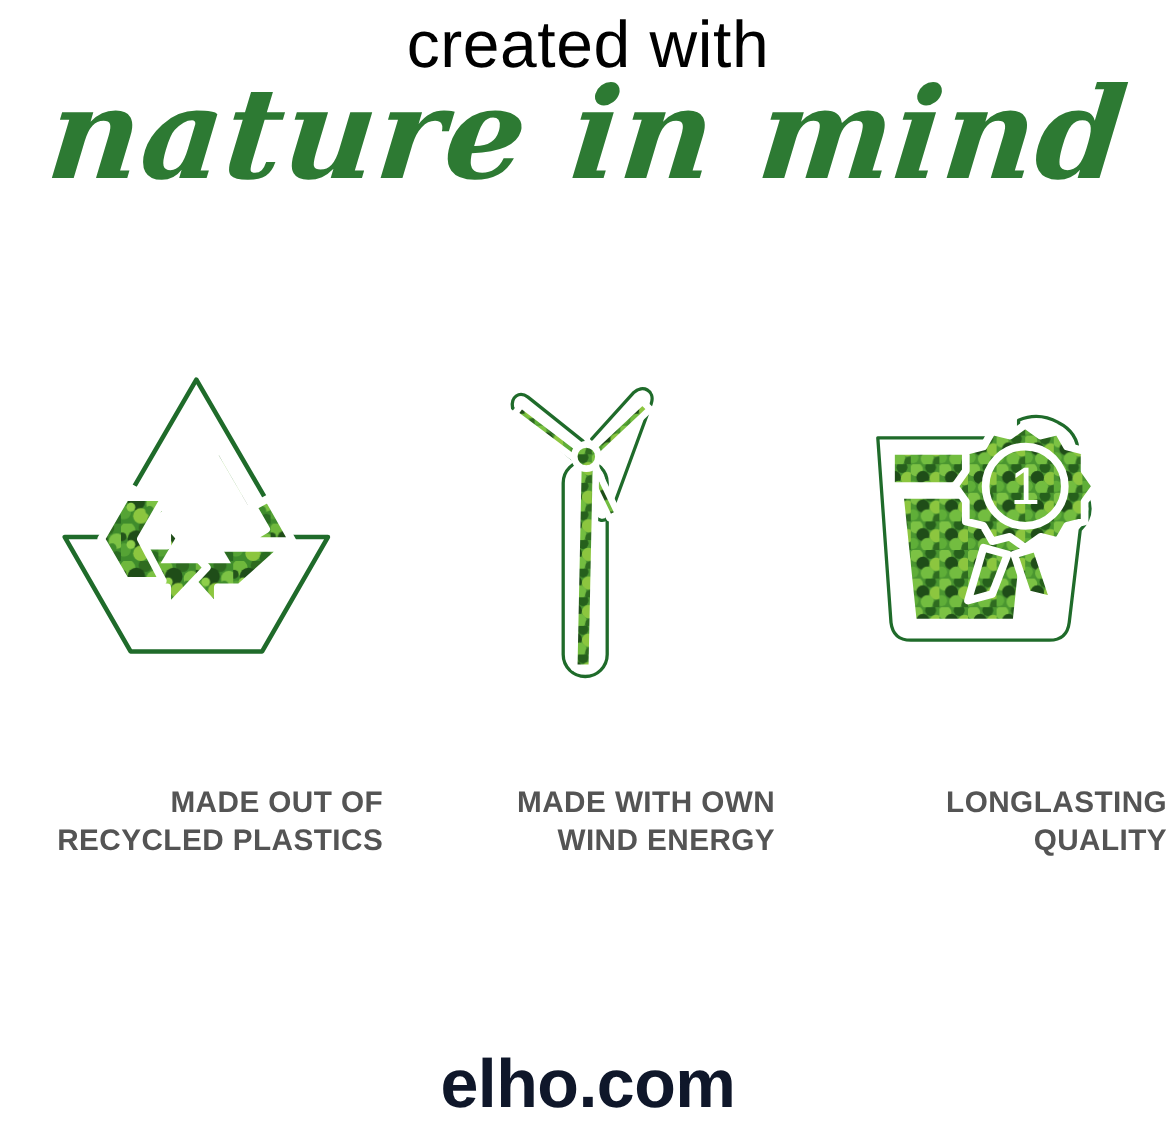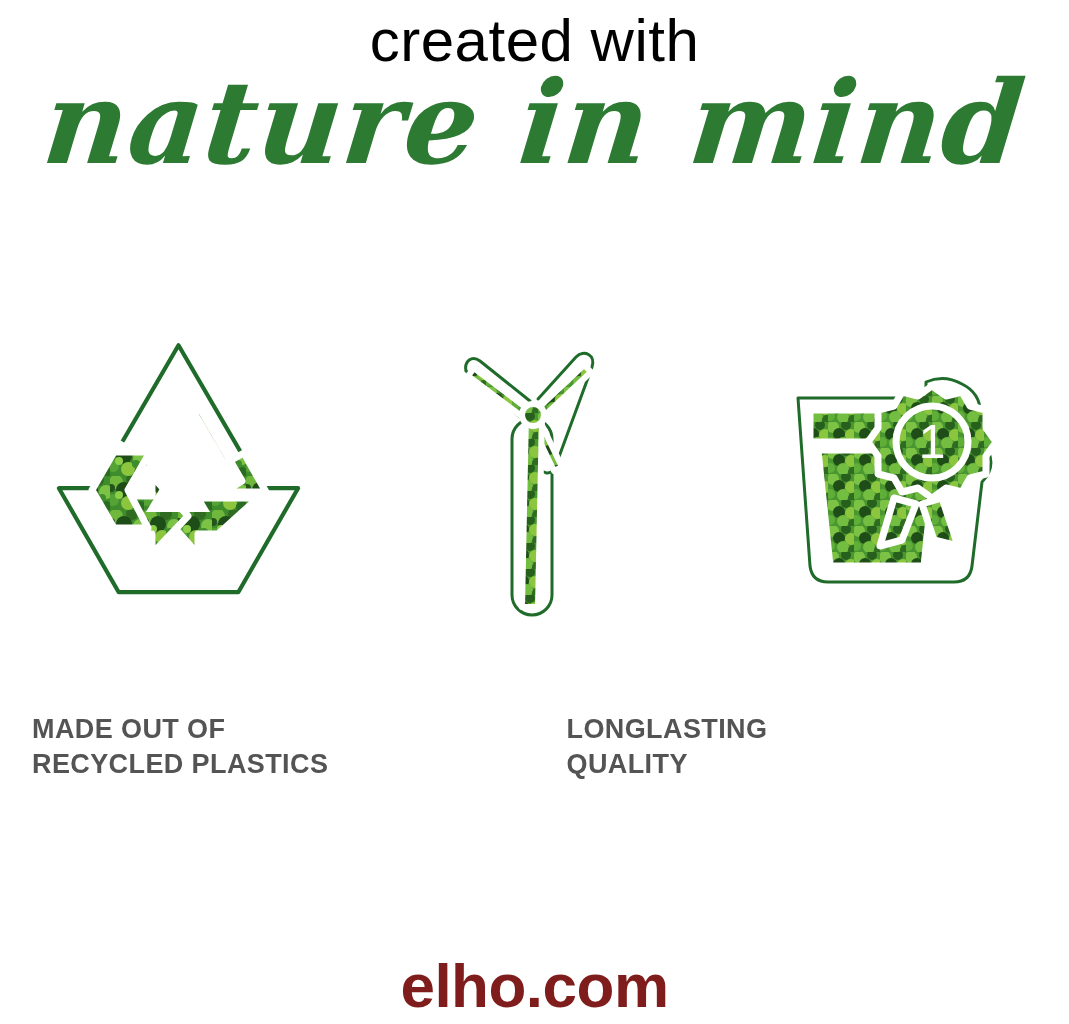--- a/index.html
+++ b/index.html
@@ -73,21 +73,21 @@
   
   .caption-row {
     position: absolute;
     top: 712px;
     left: 0;
     width: 1069px;
     display: flex;
   }
   .caption-cell {
     flex: 1 1 0;
-    text-align: left;
+    text-align: right;
     padding: 0 8px;
     box-sizing: border-box;
     margin-left: 24px;
   }
   .caption-text {
     font-family: "Liberation Sans", sans-serif;
     font-weight: 700;
     font-size: 27px;
     line-height: 35px;
     letter-spacing: 0.4px;
@@ -102,21 +102,21 @@
     left: 0;
     width: 1069px;
     text-align: center;
   }
   .footer-url {
     font-family: "Liberation Sans", sans-serif;
     font-weight: 700;
     font-size: 62px;
     line-height: 64px;
     letter-spacing: -0.5px;
-    color: #7f1d1d;
+    color: #0f172a;
   }
 
   svg { display: block; overflow: visible; }
 </style>
 </head>
 <body>
 
 <div class="page">
 
   <div class="headline">
@@ -239,20 +239,24 @@
       </svg>
     </div>
   </div>
 
   <div class="caption-row">
     <div class="caption-cell">
       <div class="caption-text">MADE OUT OF
 RECYCLED PLASTICS</div>
     </div>
     <div class="caption-cell">
+      <div class="caption-text">MADE WITH OWN
+WIND ENERGY</div>
+    </div>
+    <div class="caption-cell">
       <div class="caption-text">LONGLASTING
 QUALITY</div>
     </div>
   </div>
 
   <div class="footer">
     <div class="footer-url">elho.com</div>
   </div>
 
 </div>

